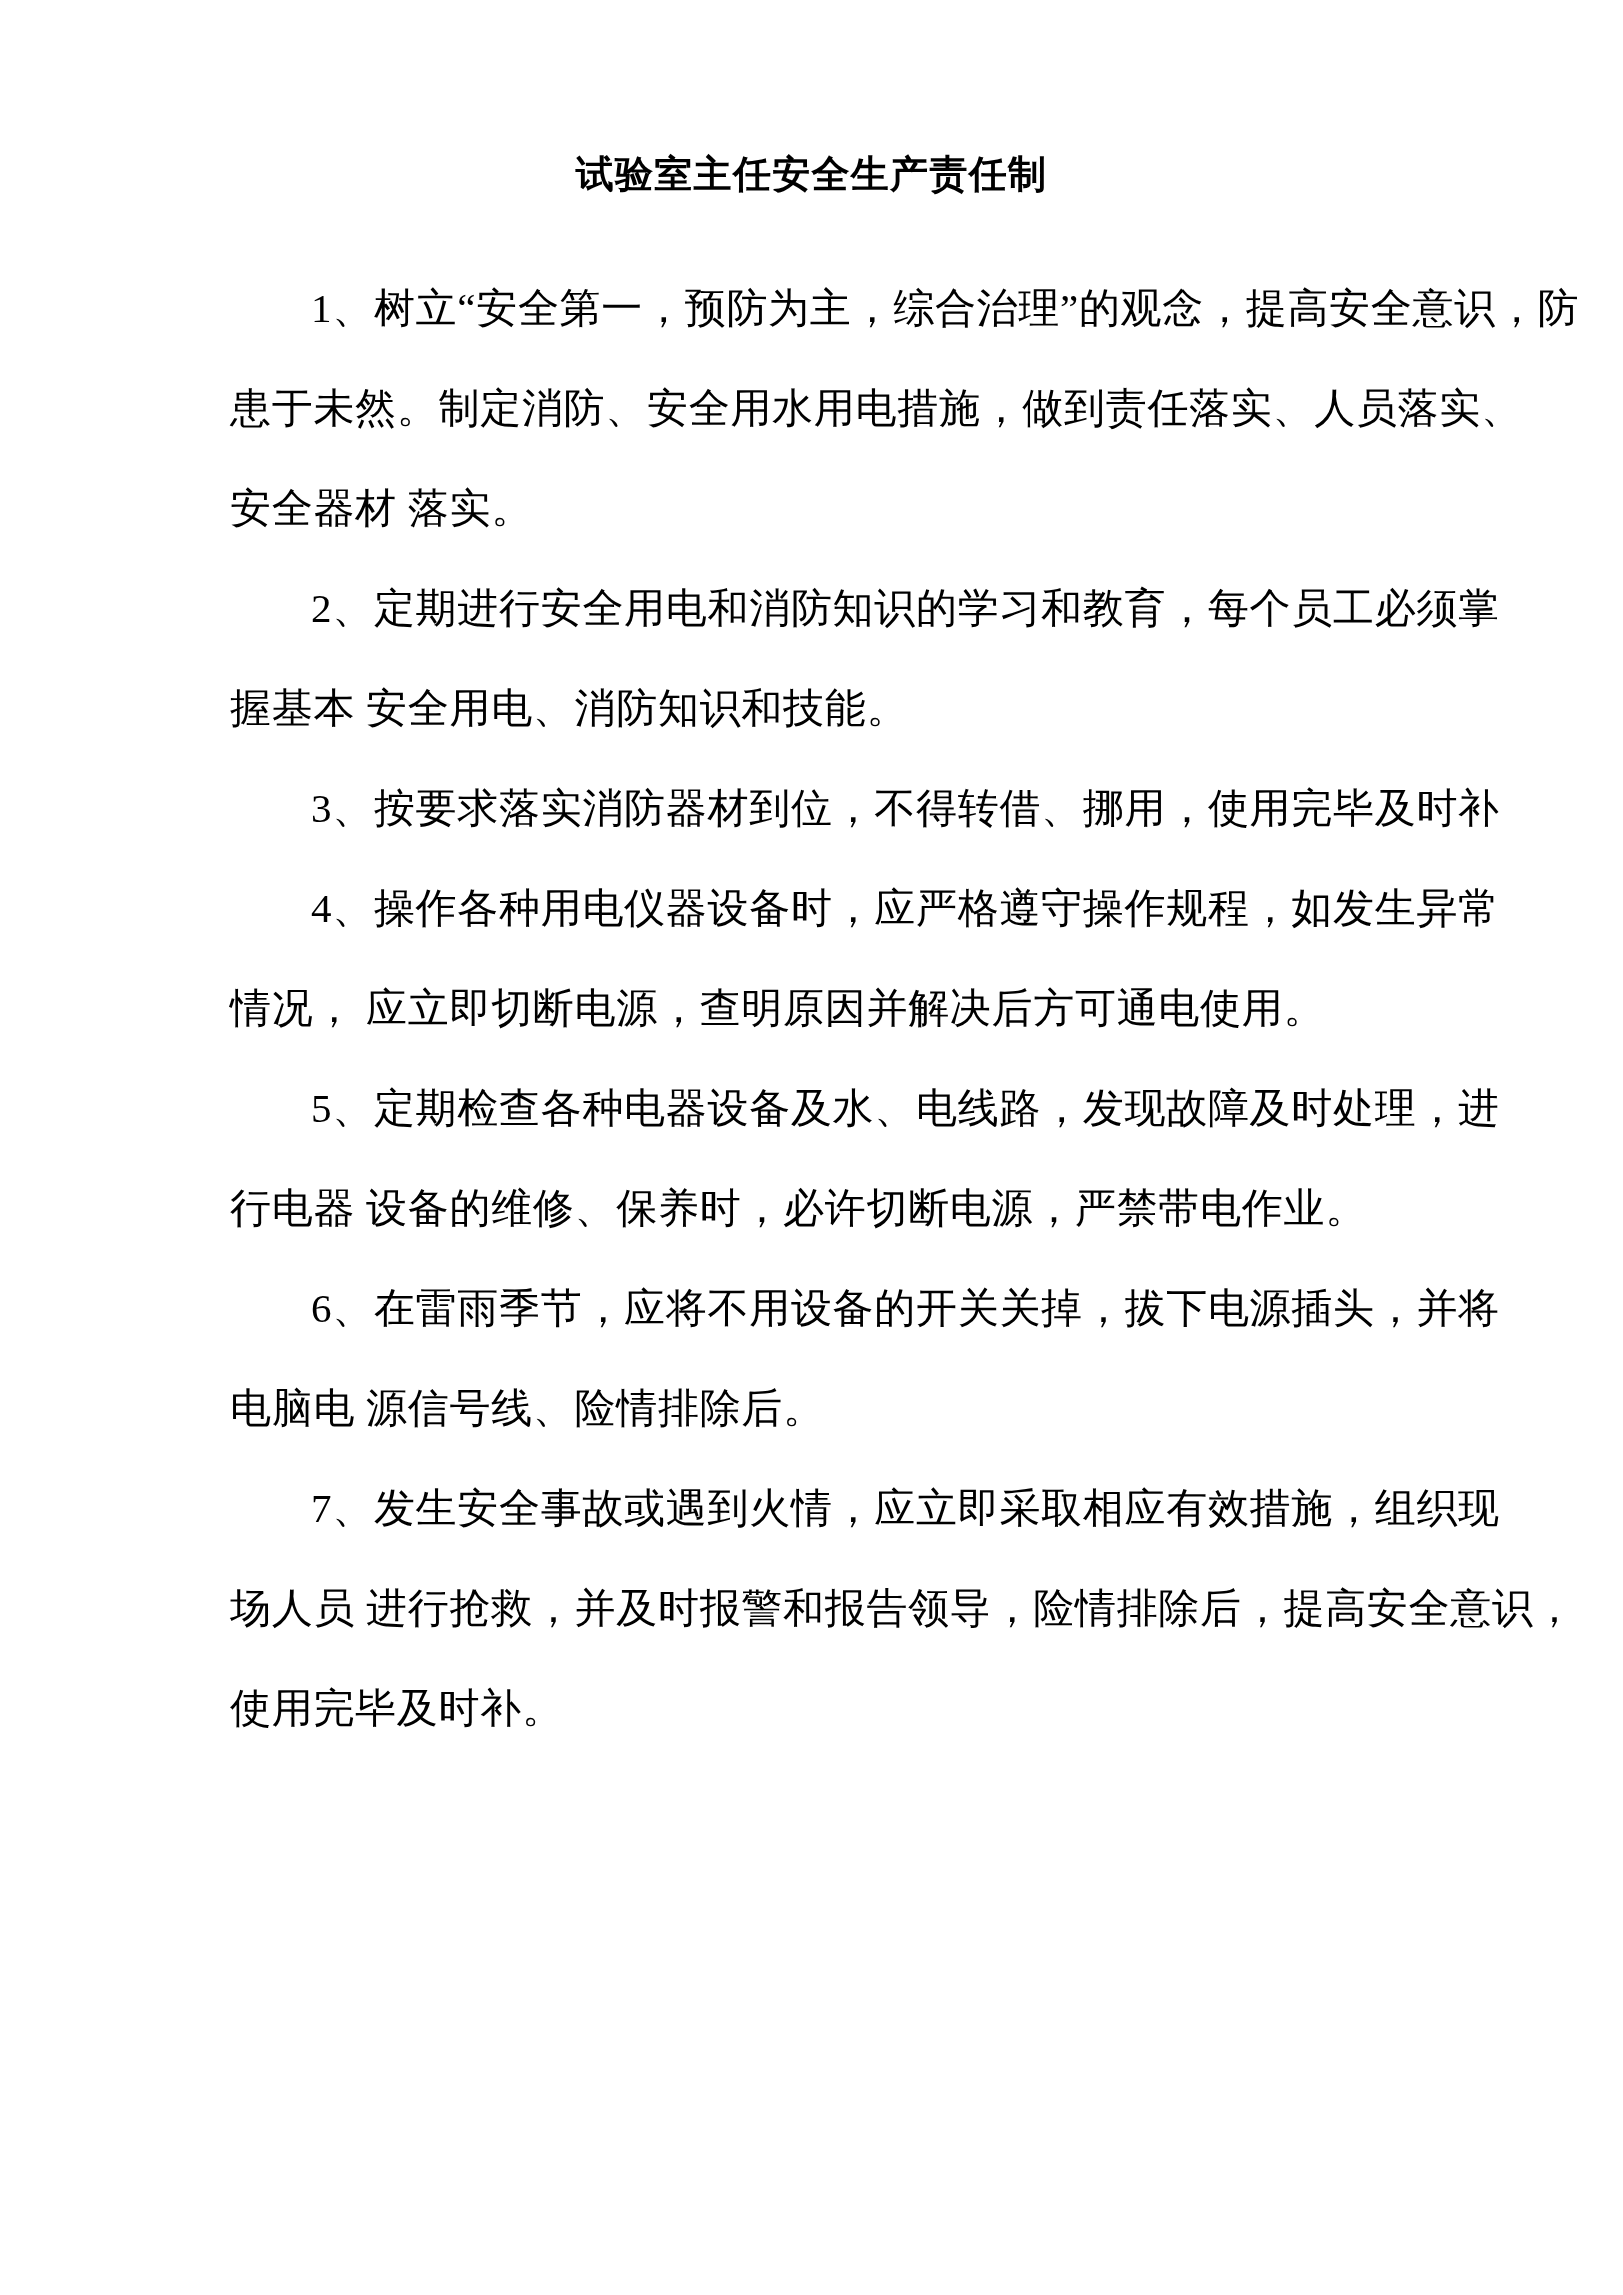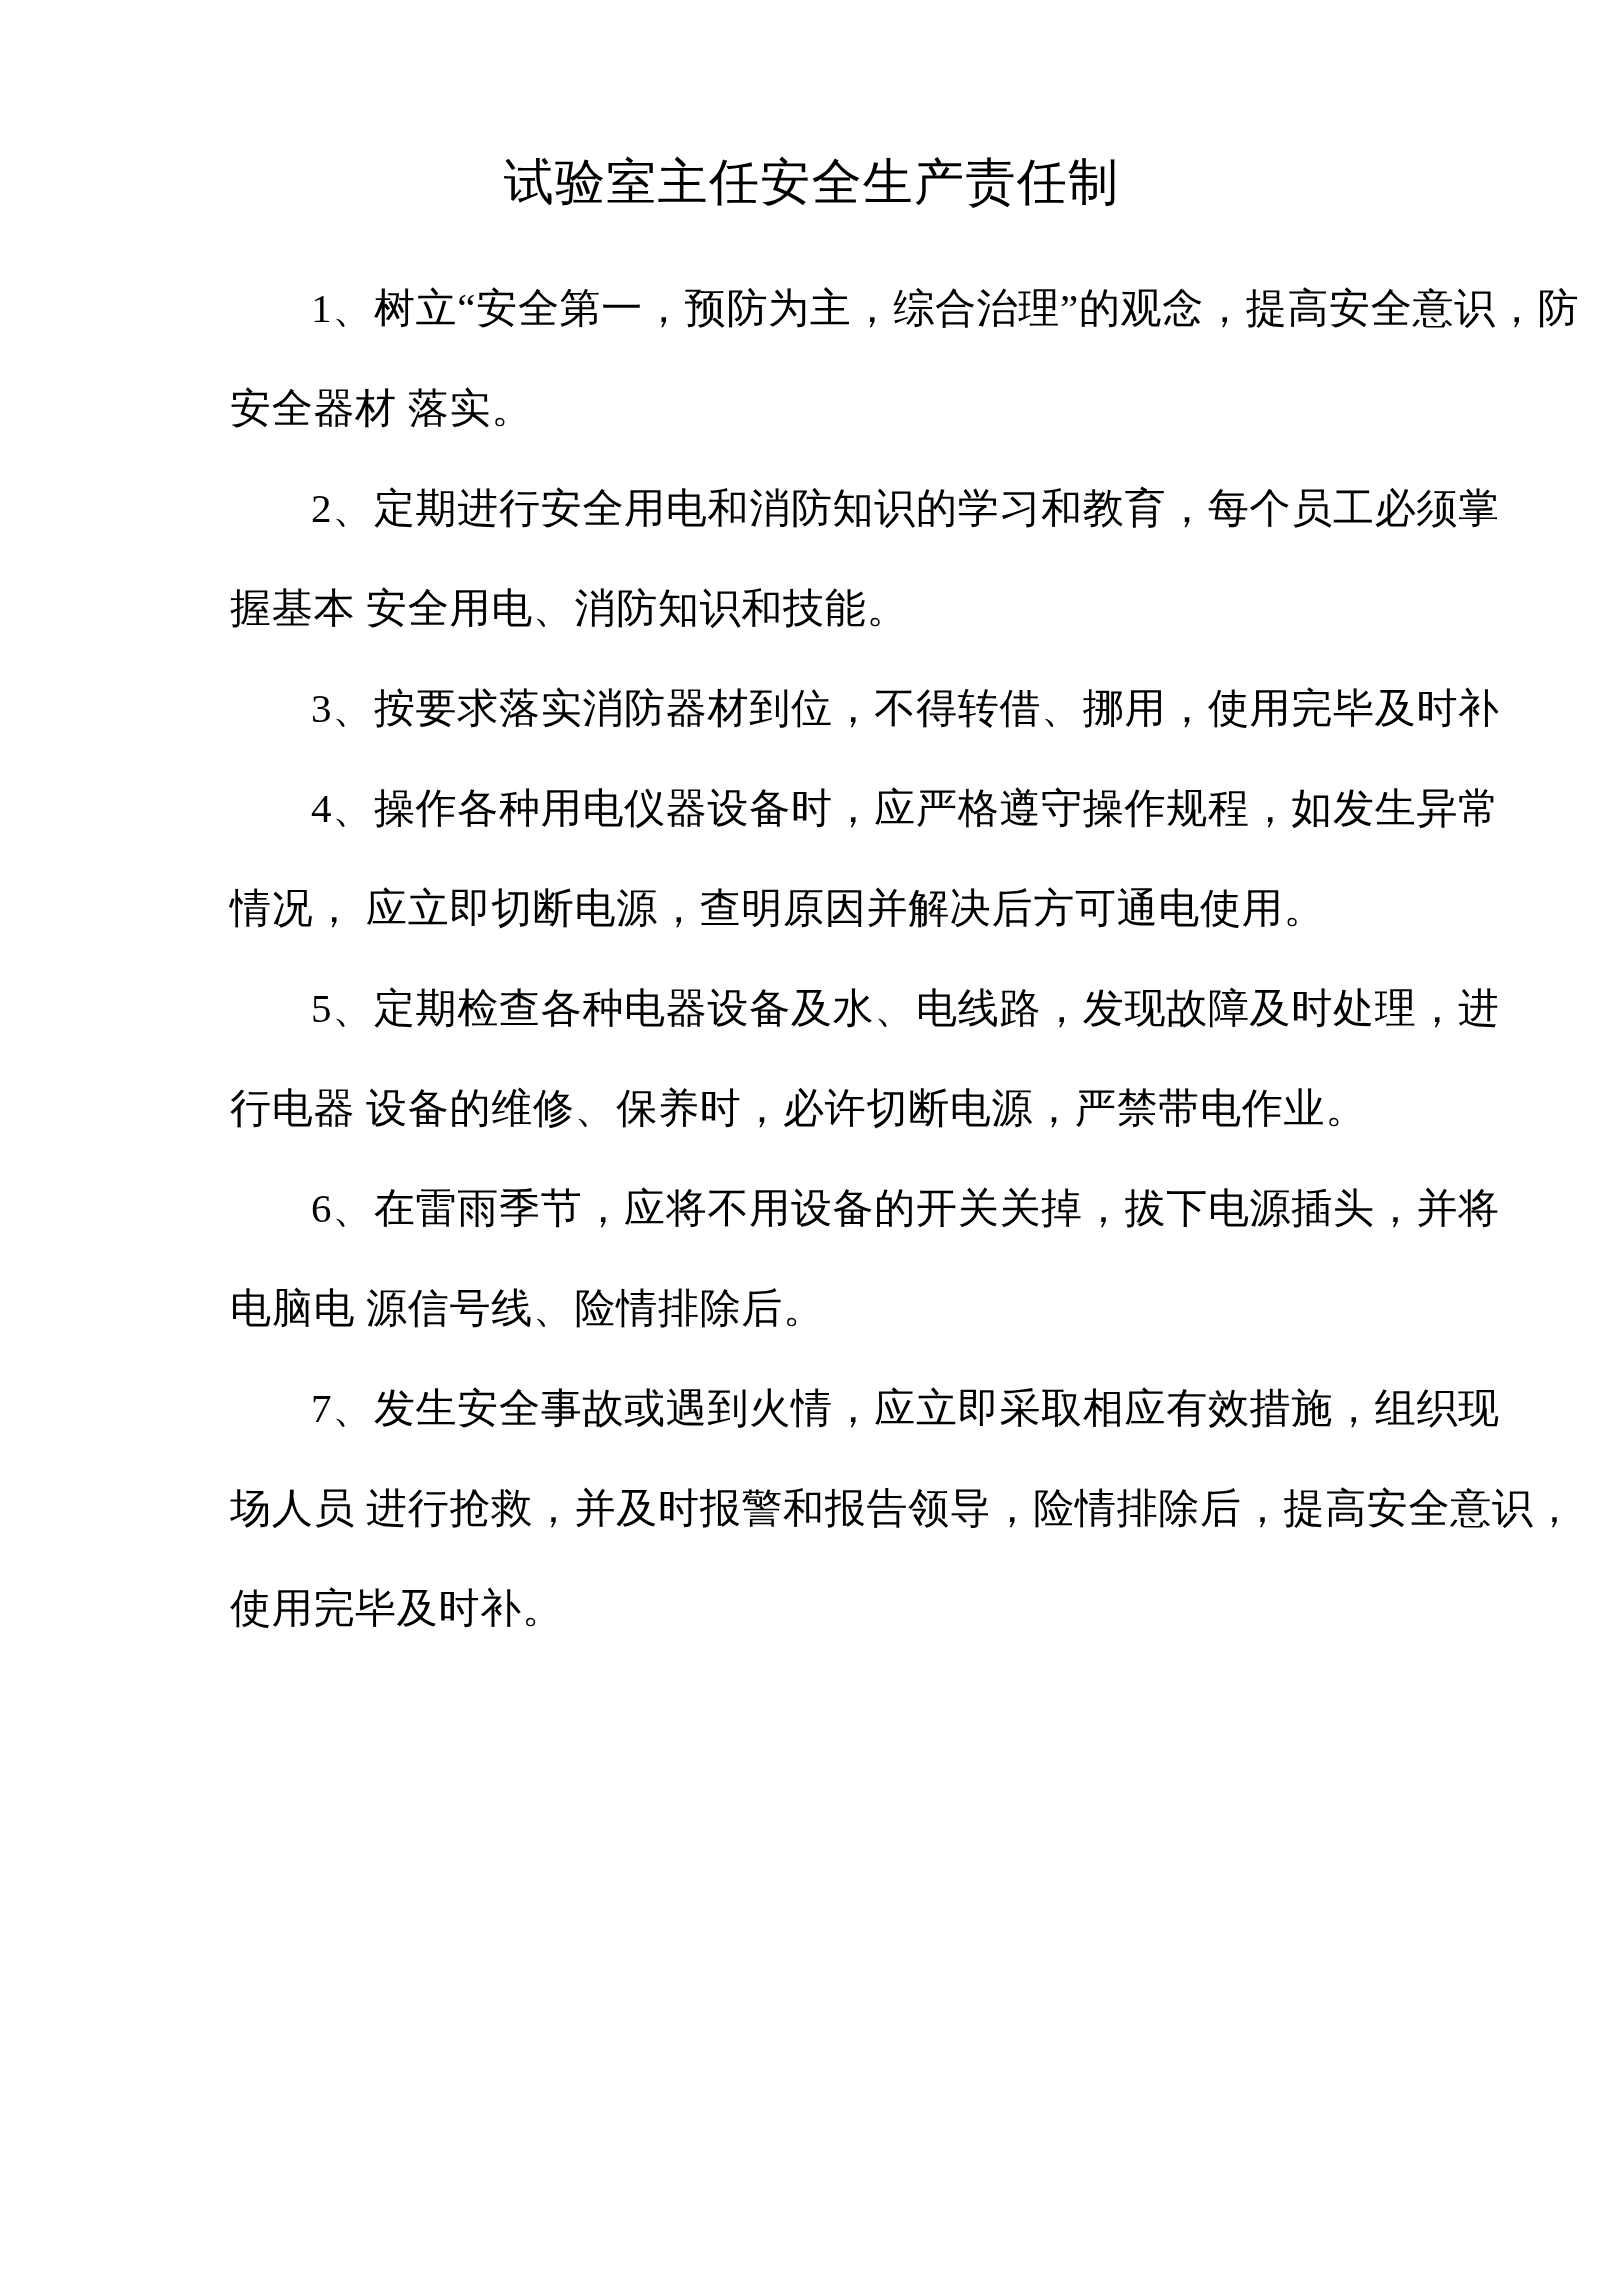--- a/index.html
+++ b/index.html
@@ -22,22 +22,22 @@
     height: 2295px;
     background: #ffffff;
   }
   .doc-title {
     position: absolute;
     top: 152px;
     left: 0;
     width: 100%;
     margin: 0;
     text-align: center;
-    font-size: 50px;
-    font-weight: normal;
+    font-size: 38px;
+    font-weight: bold;
     line-height: 1.2;
     letter-spacing: 1.3px;
   }
   .doc-body {
     position: absolute;
     top: 258px;
     left: 230px;
     width: 1292px;
   }
   .para {
@@ -56,20 +56,21 @@
   }
 </style>
 </head>
 <body>
 
 <div class="page">
   <h1 class="doc-title">试验室主任安全生产责任制</h1>
   <div class="doc-body" id="doc-body">
       <div class="para">
         <div class="line">1、树立“安全第一，预防为主，综合治理”的观念，提高安全意识，防</div>
+        <div class="line">患于未然。制定消防、安全用水用电措施，做到责任落实、人员落实、</div>
         <div class="line">安全器材 落实。</div>
       </div>
       <div class="para">
         <div class="line">2、定期进行安全用电和消防知识的学习和教育，每个员工必须掌</div>
         <div class="line">握基本 安全用电、消防知识和技能。</div>
       </div>
       <div class="para">
         <div class="line">3、按要求落实消防器材到位，不得转借、挪用，使用完毕及时补</div>
       </div>
       <div class="para">

